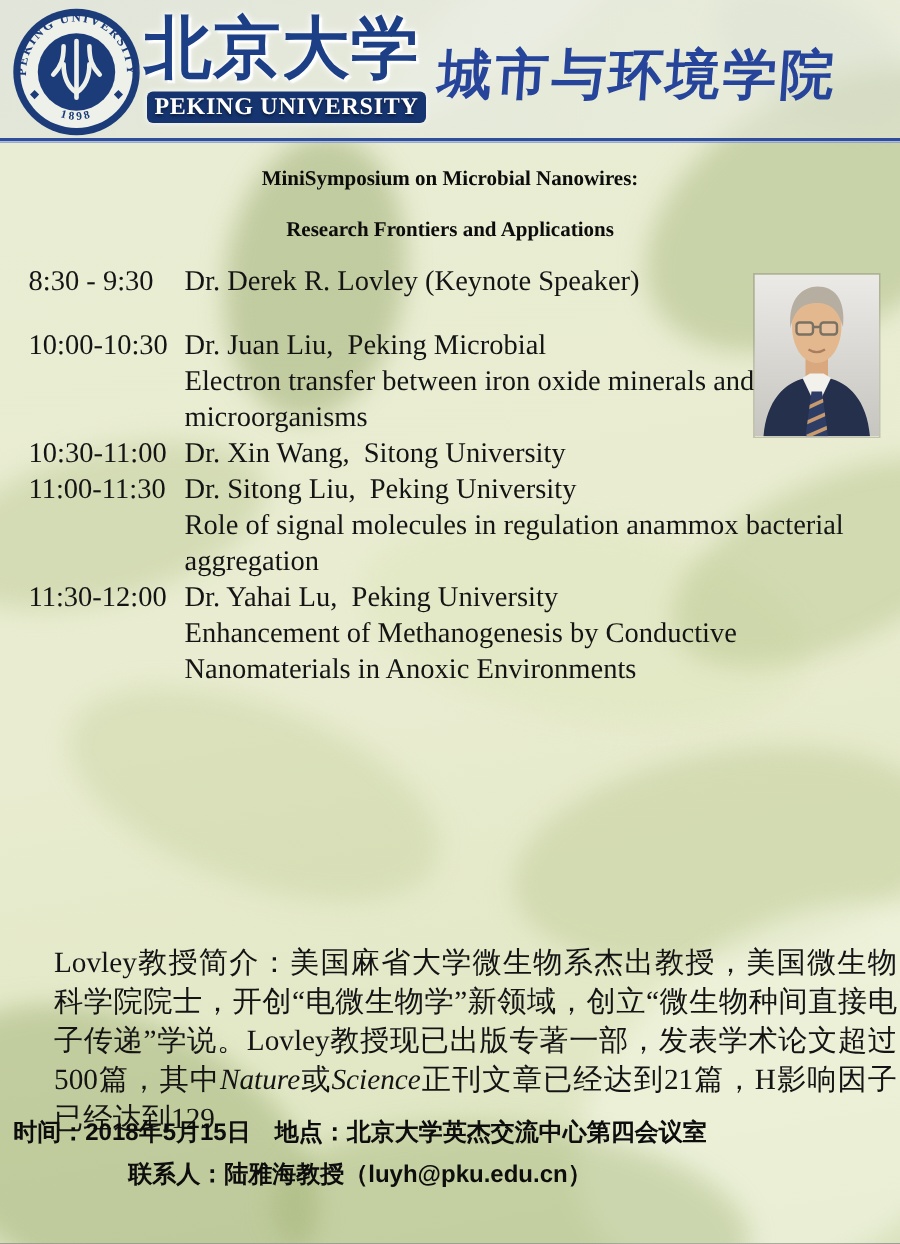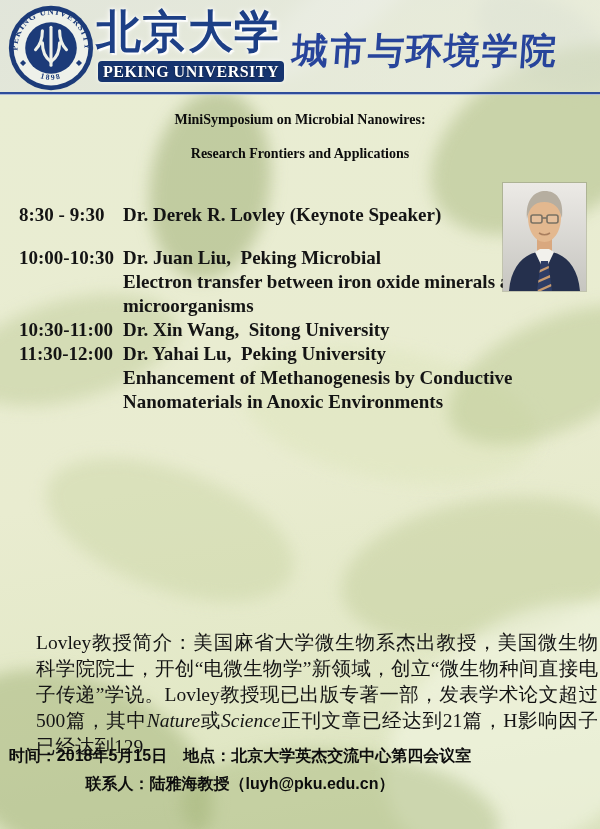--- a/index.html
+++ b/index.html
@@ -34,21 +34,21 @@
     text-shadow:0 1px 2px rgba(0,0,0,.5);box-shadow:0 0 4px rgba(255,255,255,.8);}
   .school{position:absolute;left:292px;top:22px;width:270px;height:58px;
     font-family:"DejaVu Sans",sans-serif;font-weight:bold;font-size:36px;line-height:58px;letter-spacing:2px;
     color:#27449b;transform:skewX(-4deg);white-space:nowrap;}
   .divider{position:absolute;left:0;top:92px;width:600px;height:2px;background:#2e4d9a;border-bottom:1px solid #aebbd9;}
 
   
   .title{position:absolute;left:0;top:103px;width:600px;text-align:center;font-weight:bold;font-size:14px;line-height:34px;color:#0c0c0c;}
 
   
-  .schedule{position:absolute;left:19px;top:203px;width:567px;font-size:19px;line-height:24px;font-weight:bold;}
+  .schedule{position:absolute;left:19px;top:176px;width:567px;font-size:19px;line-height:24px;}
   .row{display:flex;}
   .row.first{margin-bottom:19px;}
   .time{width:104px;flex:0 0 104px;white-space:nowrap;}
   .sbody{flex:1;}
   .speaker{white-space:pre-wrap;}
   .row.first .talk{max-width:368px;}
 
   
   .photo{position:absolute;left:503px;top:183px;width:83px;height:108px;box-shadow:0 0 0 1px rgba(120,120,110,.35);}
 
@@ -127,20 +127,27 @@
         <div class="time">10:00-10:30</div>
         <div class="sbody">
           <div class="speaker">Dr. Juan Liu,  Peking Microbial</div>
           <div class="talk">Electron transfer between iron oxide minerals and microorganisms</div>
         </div>
       </div>
       <div class="row">
         <div class="time">10:30-11:00</div>
         <div class="sbody">
           <div class="speaker">Dr. Xin Wang,  Sitong University</div>
+        </div>
+      </div>
+      <div class="row">
+        <div class="time">11:00-11:30</div>
+        <div class="sbody">
+          <div class="speaker">Dr. Sitong Liu,  Peking University</div>
+          <div class="talk">Role of signal molecules in regulation anammox bacterial aggregation</div>
         </div>
       </div>
       <div class="row">
         <div class="time">11:30-12:00</div>
         <div class="sbody">
           <div class="speaker">Dr. Yahai Lu,  Peking University</div>
           <div class="talk">Enhancement of Methanogenesis by Conductive Nanomaterials in Anoxic Environments</div>
         </div>
       </div>
     </div>

